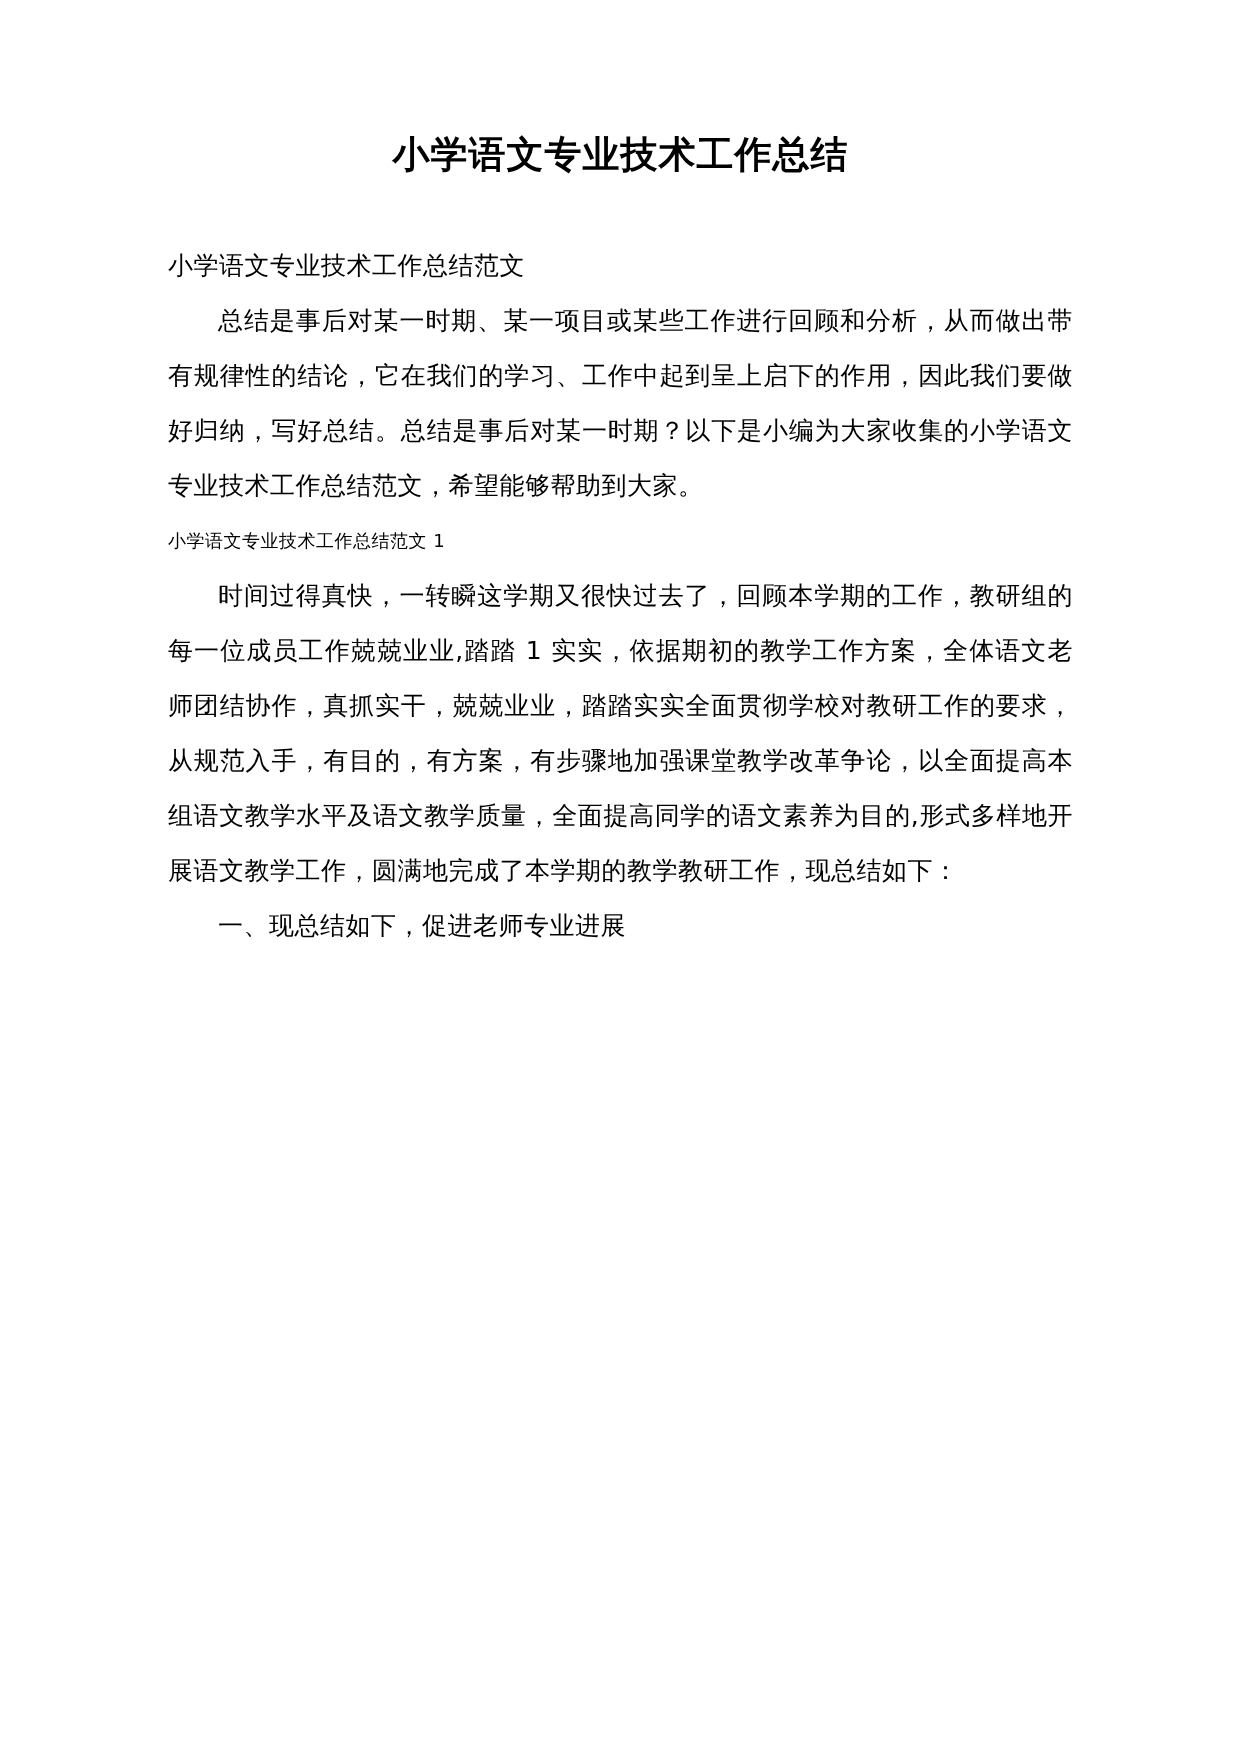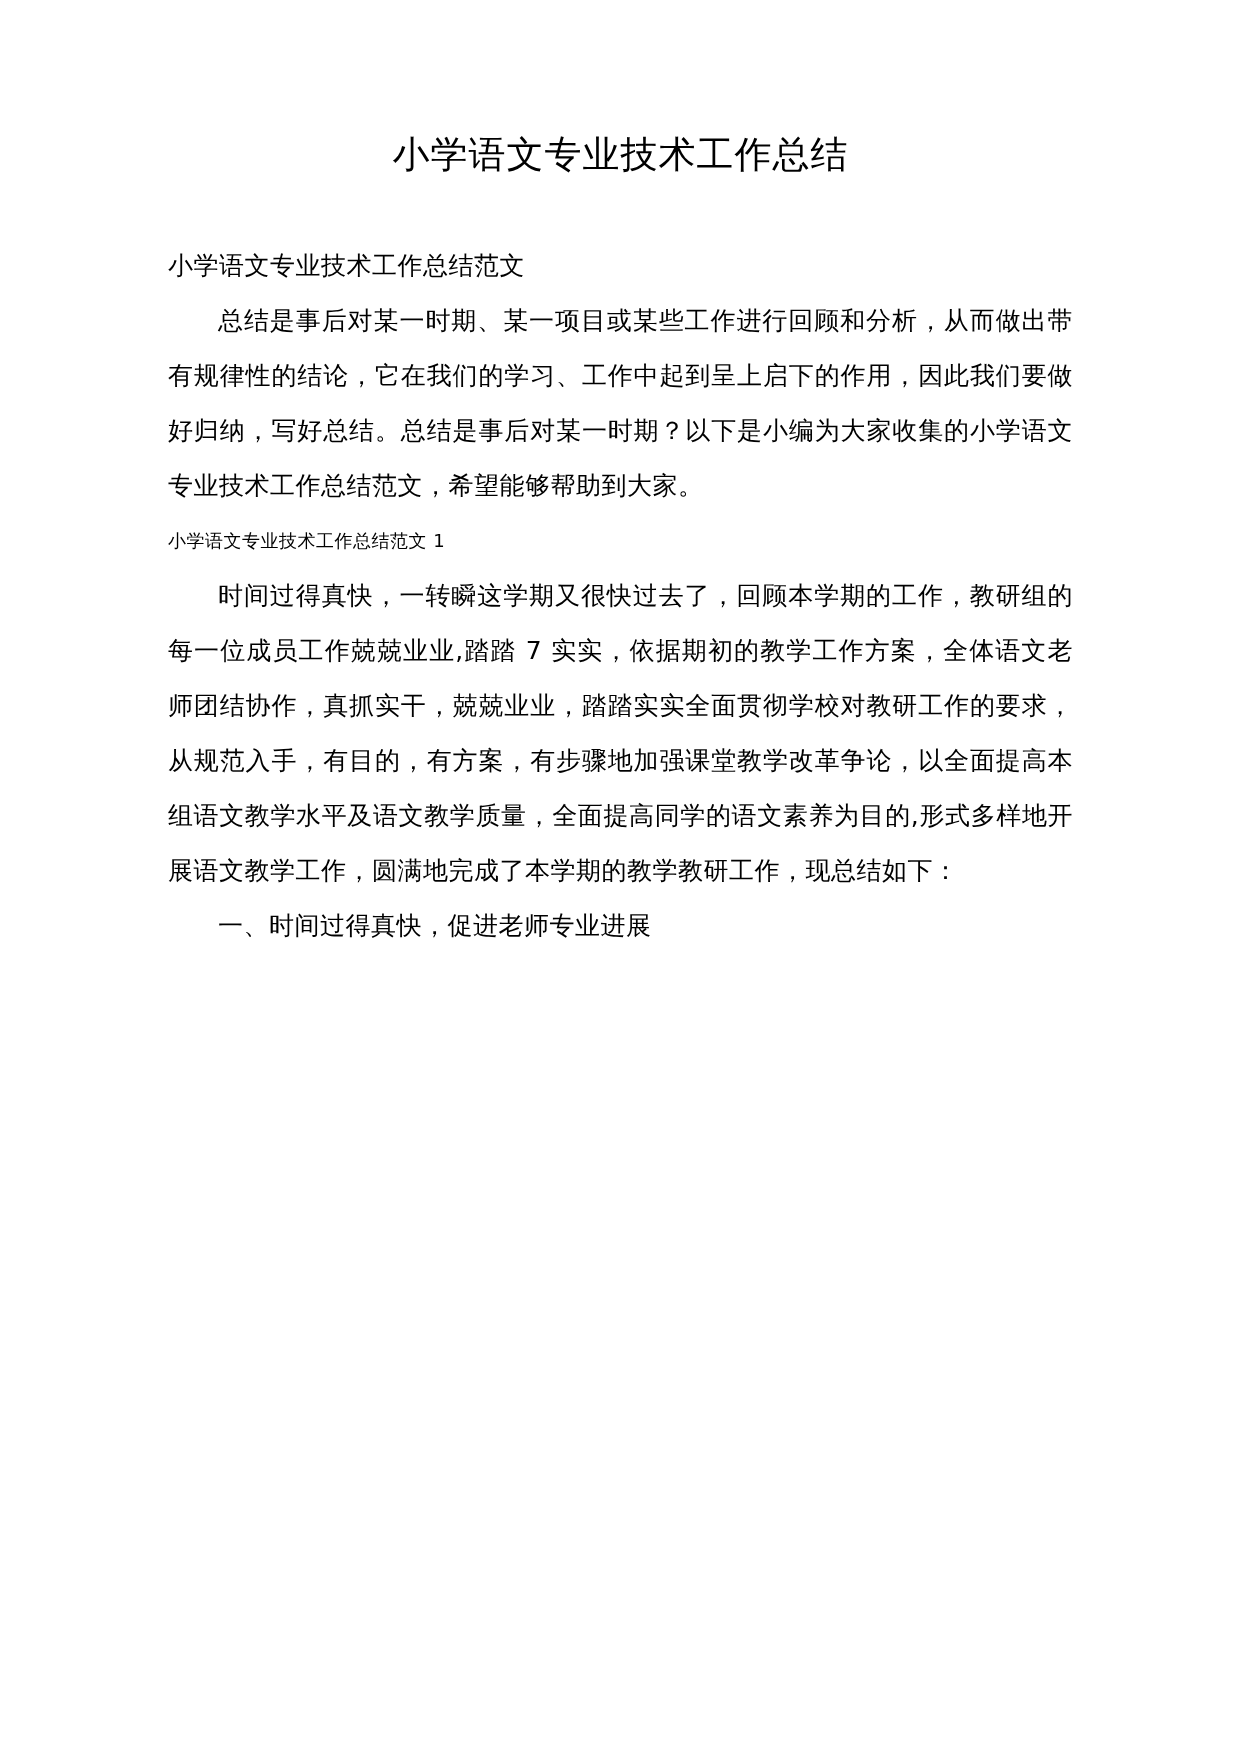--- a/index.html
+++ b/index.html
@@ -16,21 +16,21 @@
   }
   .page {
     position: relative;
     width: 1241px;
     height: 1754px;
     box-sizing: border-box;
     padding: 130px 168px 0 168px;
   }
   .doc-title {
     font-family: "DejaVu Sans", "Liberation Sans", sans-serif;
-    font-weight: normal;
+    font-weight: bold;
     font-size: 37px;
     line-height: 50px;
     text-align: center;
     letter-spacing: 1px;
     margin: 0 0 58px 0;
   }
   .para {
     font-family: "DejaVu Sans", "Liberation Sans", sans-serif;
     font-size: 25px;
     line-height: 55px;
@@ -62,18 +62,18 @@
 <div class="page">
 
   <h1 class="doc-title">小学语文专业技术工作总结</h1>
 
   <p class="para">小学语文专业技术工作总结范文</p>
 
   <p class="para indent gap-lg">总结是事后对某一时期、某一项目或某些工作进行回顾和分析，从而做出带有规律性的结论，它在我们的学习、工作中起到呈上启下的作用，因此我们要做好归纳，写好总结。总结是事后对某一时期？以下是小编为大家收集的小学语文专业技术工作总结范文，希望能够帮助到大家。</p>
 
   <p class="sub-head gap-lg">小学语文专业技术工作总结范文 1</p>
 
-  <p class="para indent">时间过得真快，一转瞬这学期又很快过去了，回顾本学期的工作，教研组的每一位成员工作兢兢业业,踏踏 7 实实，依据期初的教学工作方案，全体语文老师团结协作，真抓实干，兢兢业业，踏踏实实全面贯彻学校对教研工作的要求，从规范入手，有目的，有方案，有步骤地加强课堂教学改革争论，以全面提高本组语文教学水平及语文教学质量，全面提高同学的语文素养为目的,形式多样地开展语文教学工作，圆满地完成了本学期的教学教研工作，现总结如下：</p>
+  <p class="para indent">时间过得真快，一转瞬这学期又很快过去了，回顾本学期的工作，教研组的每一位成员工作兢兢业业,踏踏 1 实实，依据期初的教学工作方案，全体语文老师团结协作，真抓实干，兢兢业业，踏踏实实全面贯彻学校对教研工作的要求，从规范入手，有目的，有方案，有步骤地加强课堂教学改革争论，以全面提高本组语文教学水平及语文教学质量，全面提高同学的语文素养为目的,形式多样地开展语文教学工作，圆满地完成了本学期的教学教研工作，现总结如下：</p>
 
-  <p class="para indent">一、时间过得真快，促进老师专业进展</p>
+  <p class="para indent">一、现总结如下，促进老师专业进展</p>
 
 
 </div>
 
 </body></html>

